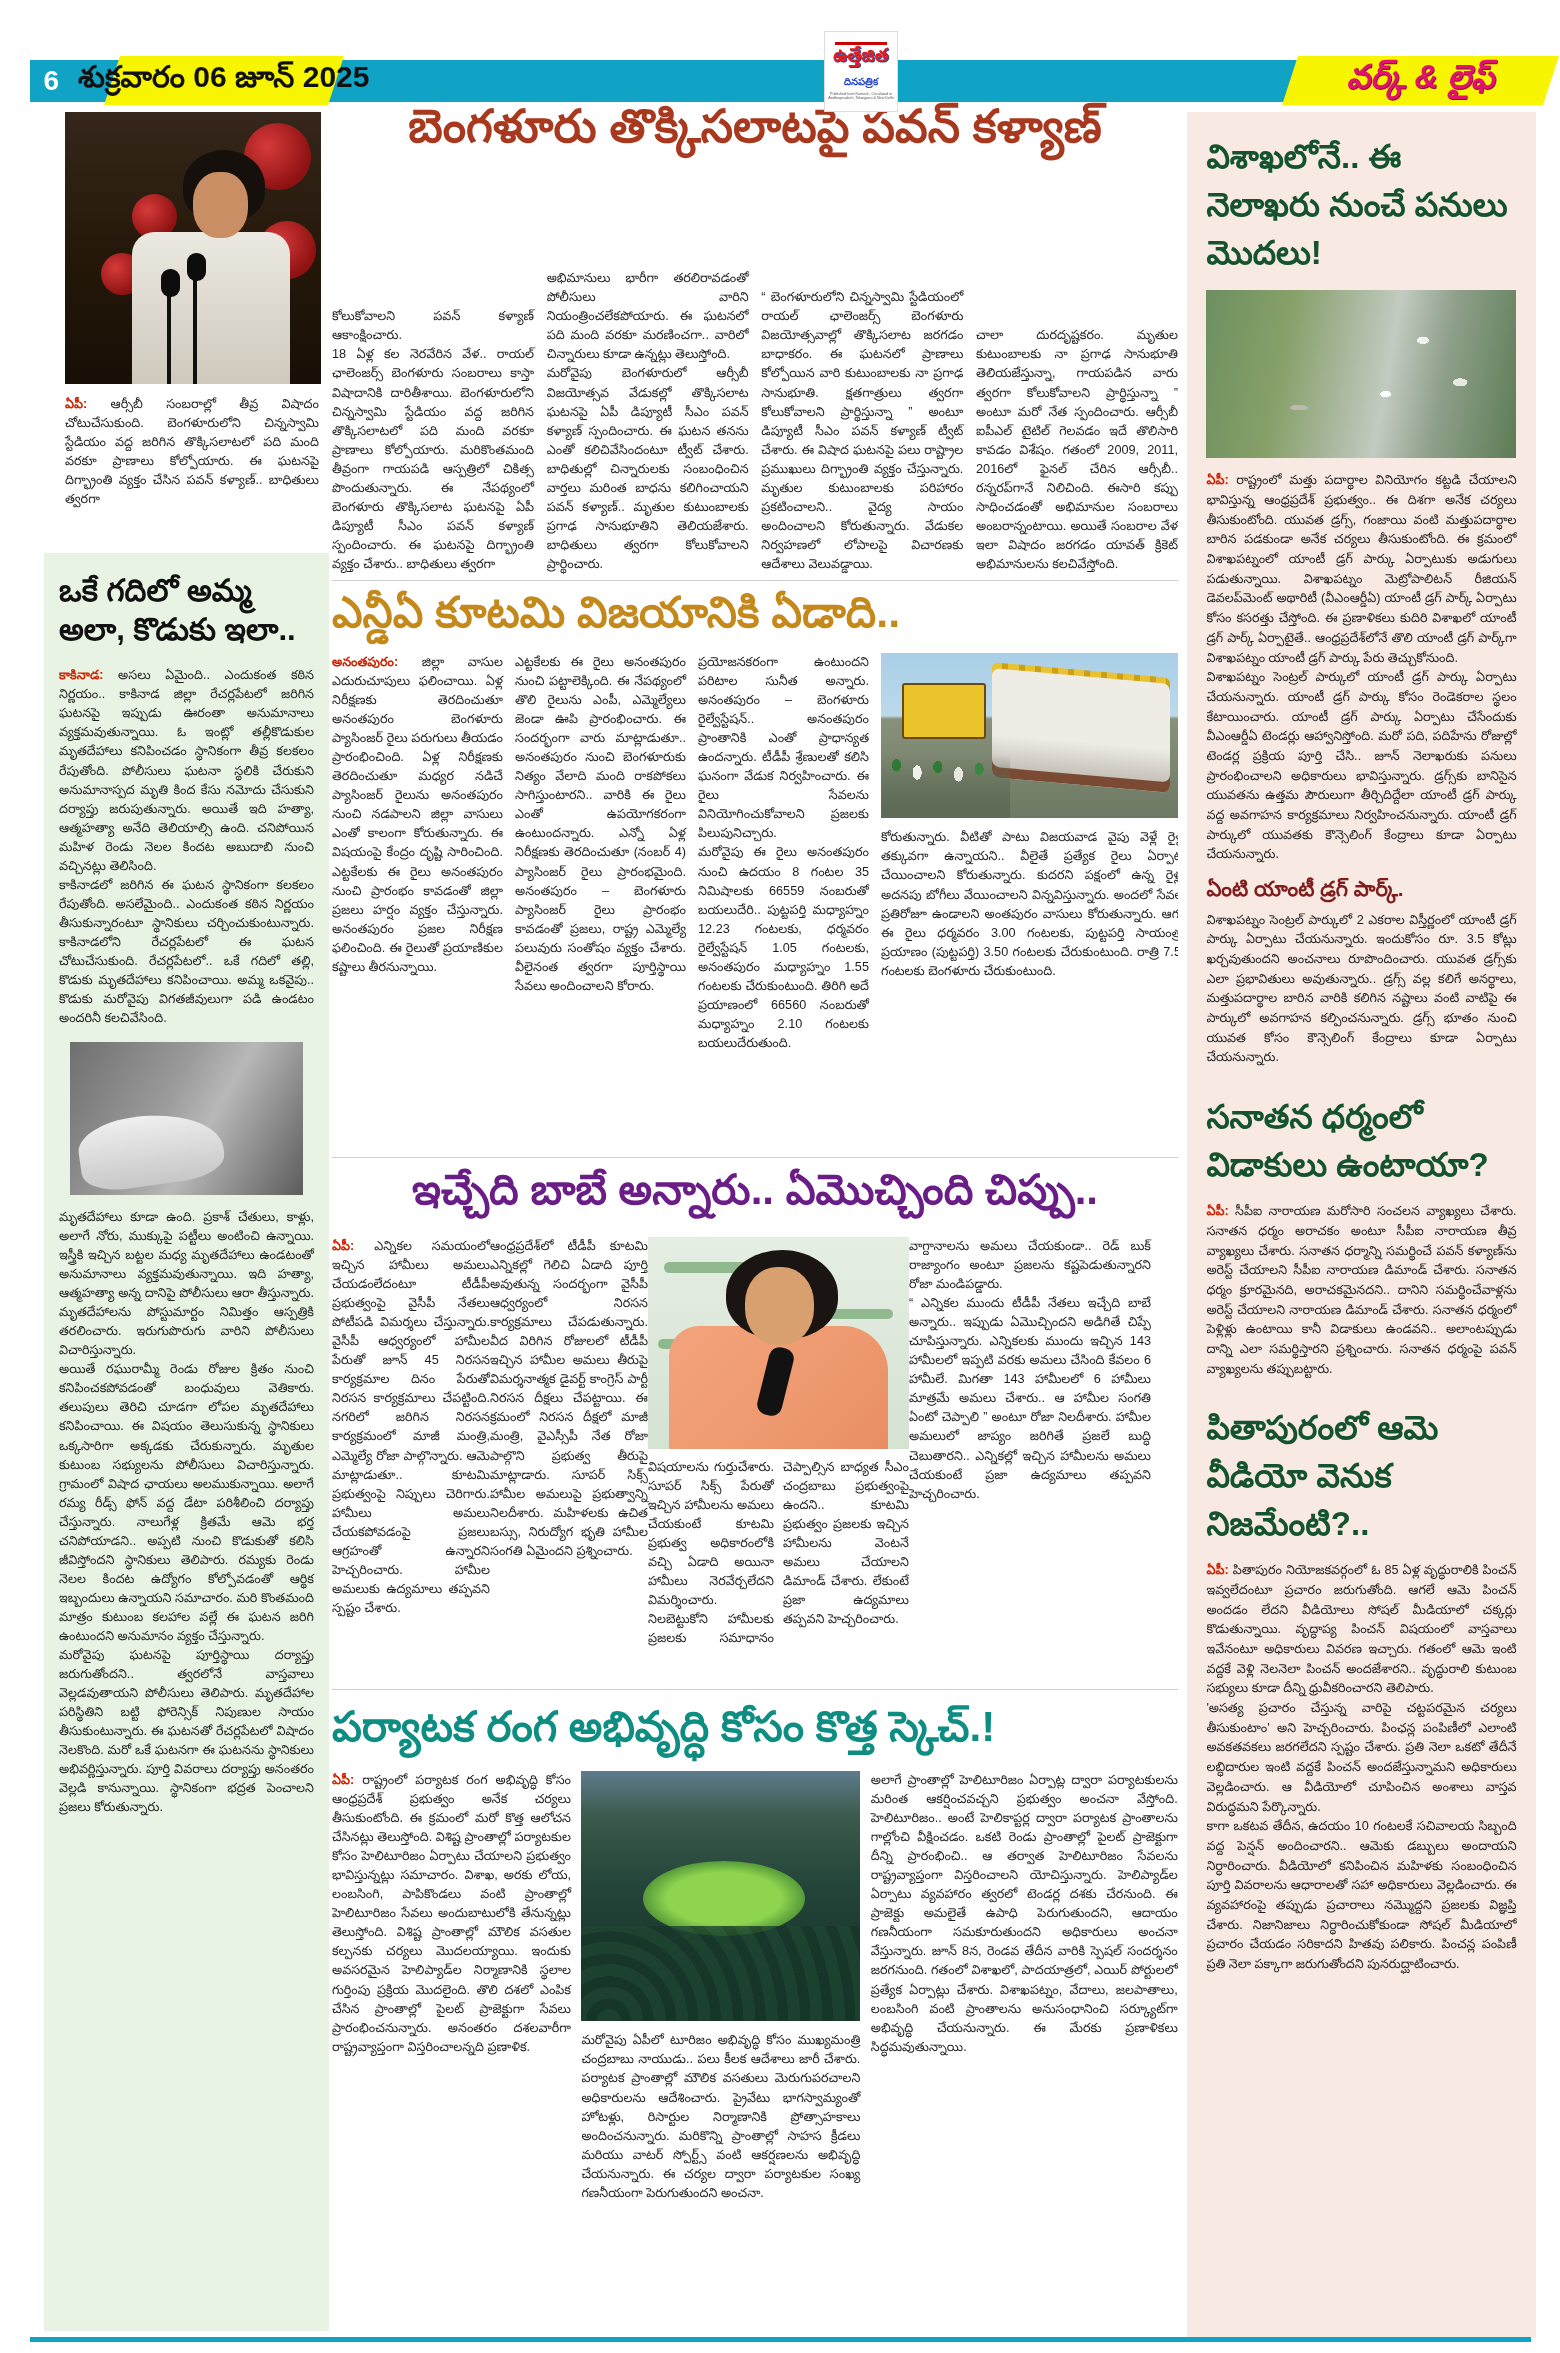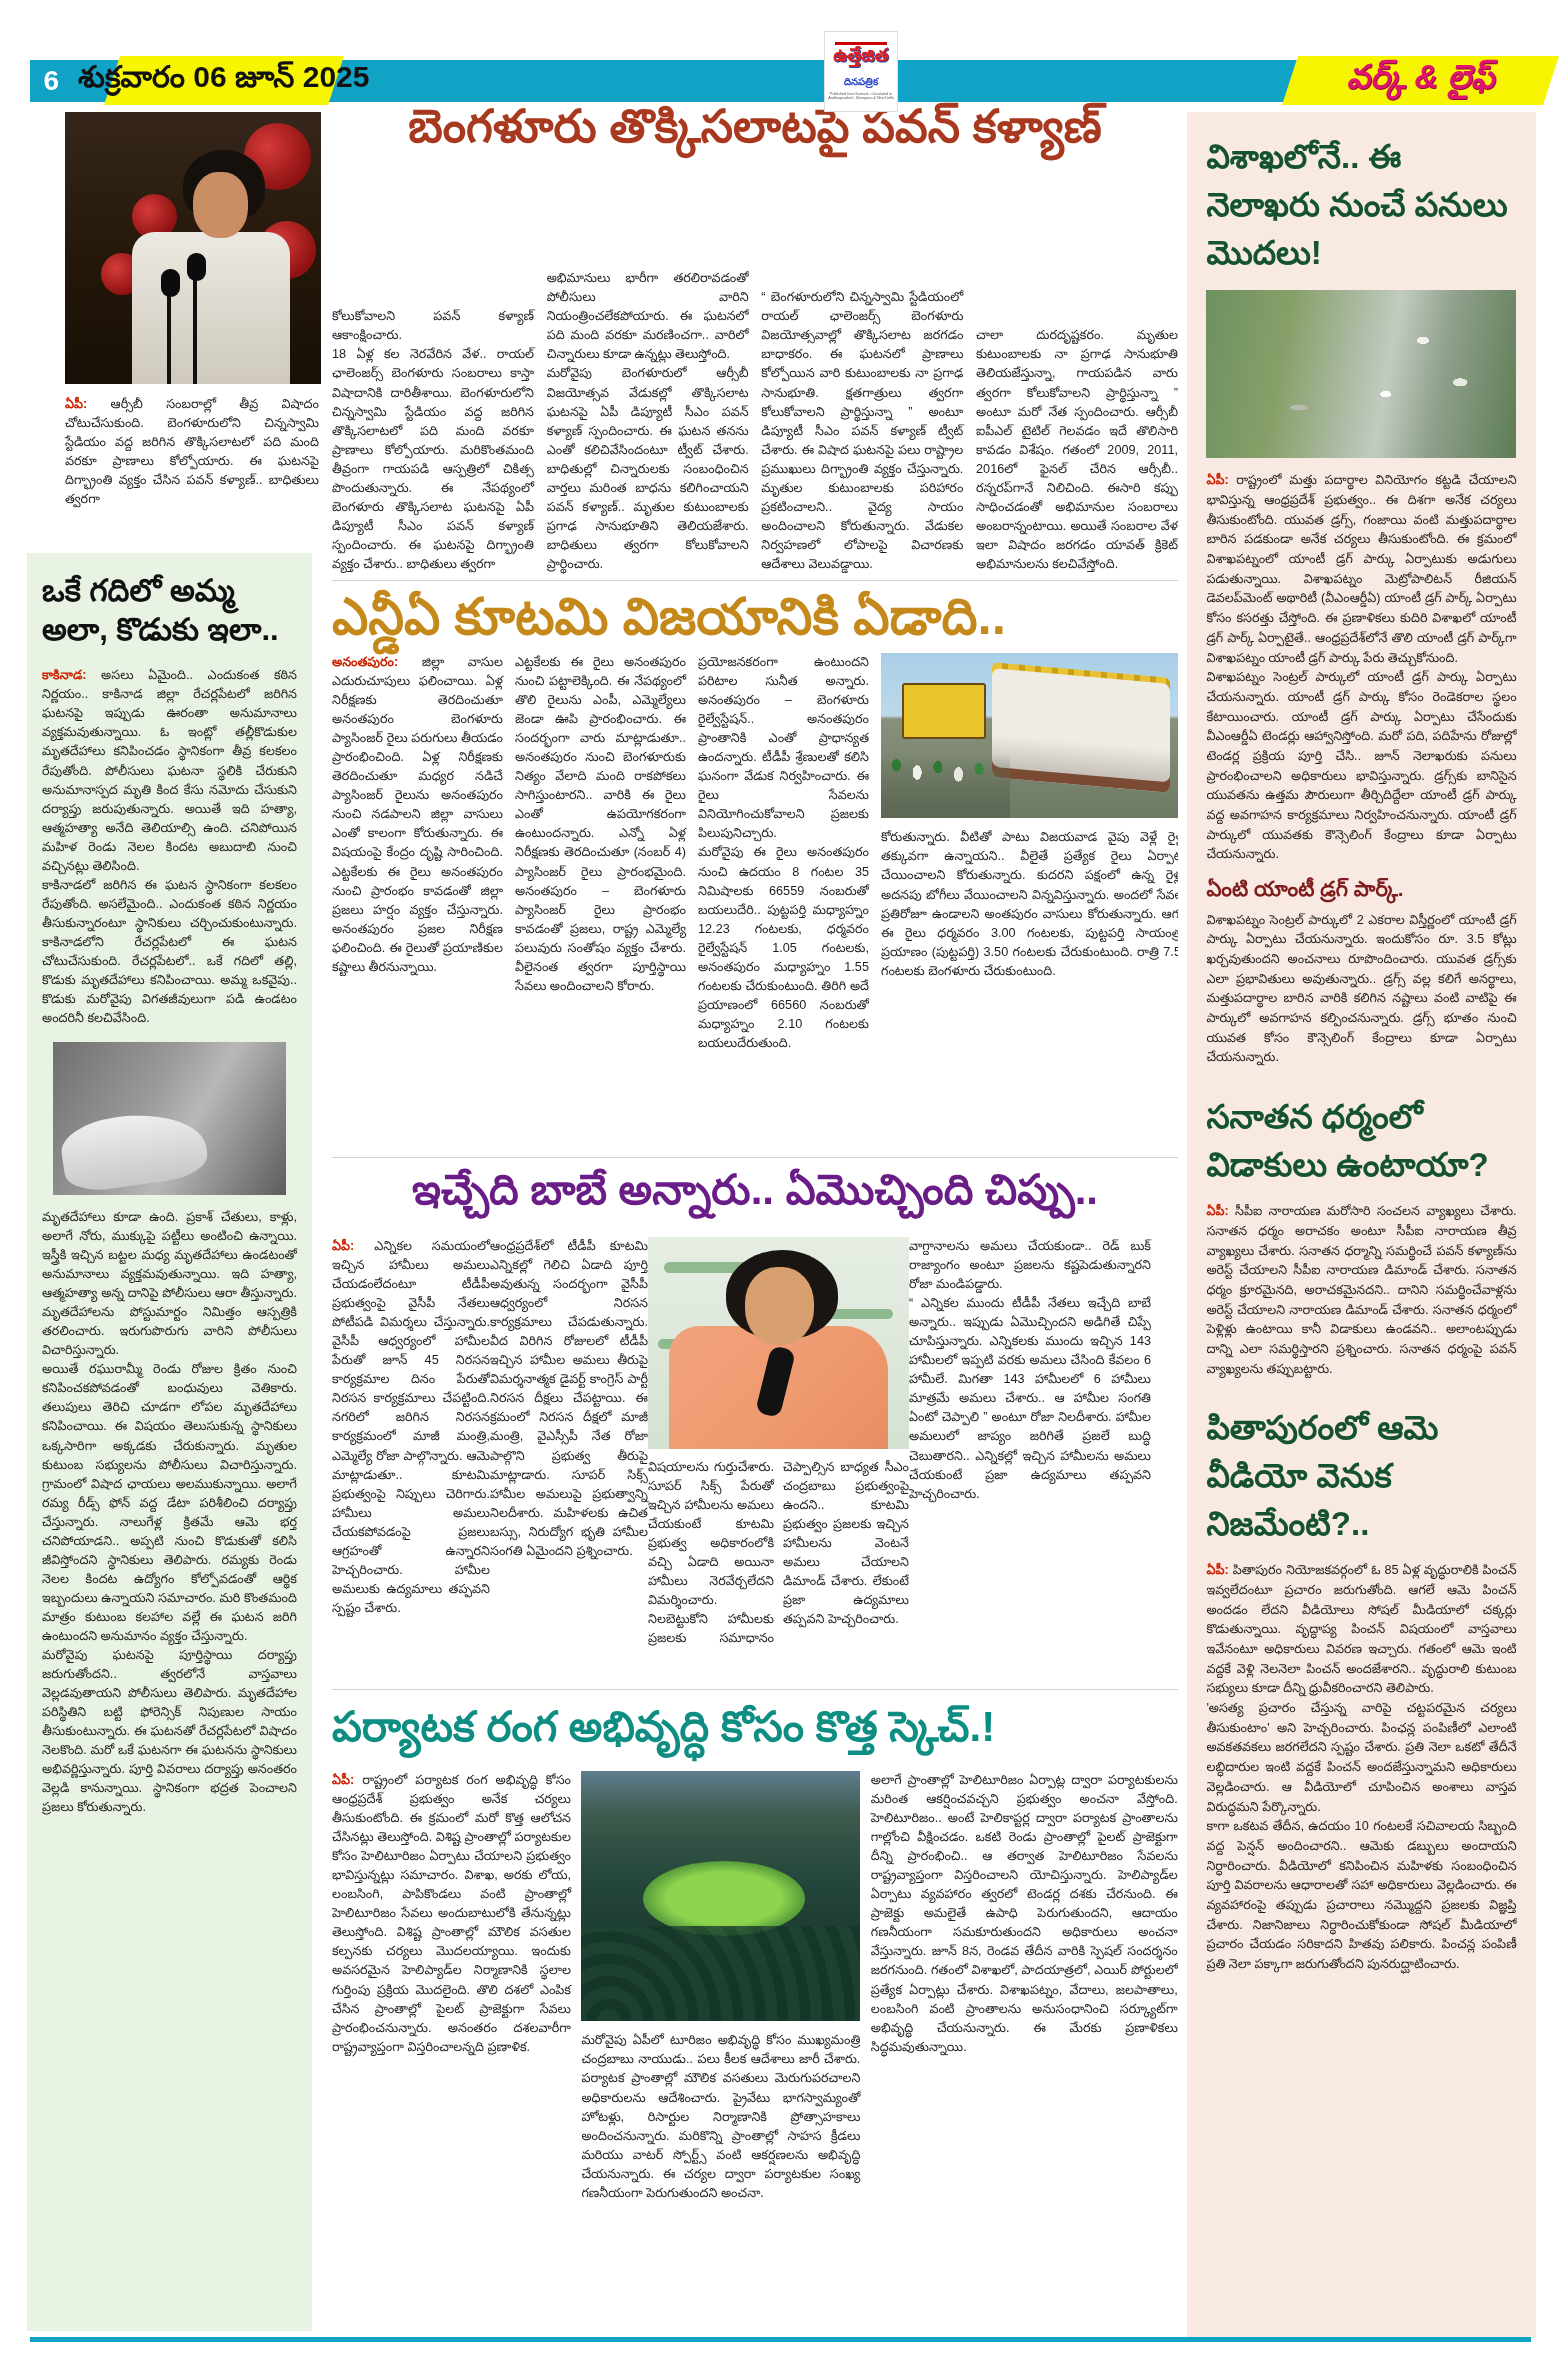--- a/index.html
+++ b/index.html
@@ -22,27 +22,27 @@
   .logo-title{font-size:18px;font-weight:bold;color:#e02020;text-shadow:0.7px 0.7px 0 #2244aa;line-height:1;}
   .logo-sub{font-size:10px;color:#2244cc;font-weight:bold;margin-top:12px;}
   .logo-foot{font-size:3.7px;color:#555;margin-top:1.5px;text-align:center;line-height:1.2;}
   
   .bodytxt{font-size:12.7px;line-height:1.5;text-align:justify;white-space:pre-line;color:#1d1d1d;}
   .dl{color:#cc2200;font-weight:bold;}
   .divider{position:absolute;left:332px;width:846px;height:0.7px;background:#cfcfcf;}
   
   .abs{position:absolute;}
   .hl-main{font-size:46px;font-weight:bold;color:#a8391f;text-align:center;line-height:1.1;}
-  .hl-nda{font-size:51px;font-weight:bold;color:#c5881b;line-height:1.1;}
+  .hl-nda{font-size:43px;font-weight:bold;color:#c5881b;line-height:1.1;}
   .hl-roja{font-size:42px;font-weight:bold;color:#6b1d87;text-align:center;line-height:1.1;}
   .hl-tour{font-size:42px;font-weight:bold;color:#0e8e83;line-height:1.1;}
   .cols{display:flex;gap:12.7px;align-items:flex-end;}
   .fcol{flex:1;}
   
-  .greenbox{position:absolute;left:27px;top:553px;width:285px;height:1778px;background:#e9f3e3;
+  .greenbox{position:absolute;left:44px;top:553px;width:285px;height:1778px;background:#e9f3e3;
             padding:19.4px 15px;box-sizing:border-box;overflow:hidden;}
   .hl-green{font-size:31px;font-weight:bold;color:#111;line-height:1.25;margin-bottom:16.4px;}
   
   .pinkbox{position:absolute;left:1187px;top:112px;width:349px;height:2226px;background:#f8e9e3;
            padding:21px 19.4px;box-sizing:border-box;overflow:hidden;}
   .hl-right{font-size:33px;font-weight:bold;color:#14532d;line-height:1.45;margin:0 0 13.4px 0;}
   .subhead-red{font-size:21px;font-weight:bold;color:#7f1d1d;margin:12px 0 4.5px 0;}
   .pink-body{font-size:12.7px;line-height:1.55;text-align:justify;white-space:pre-line;color:#1d1d1d;}
   
   .photo{position:relative;overflow:hidden;background:#888;}

